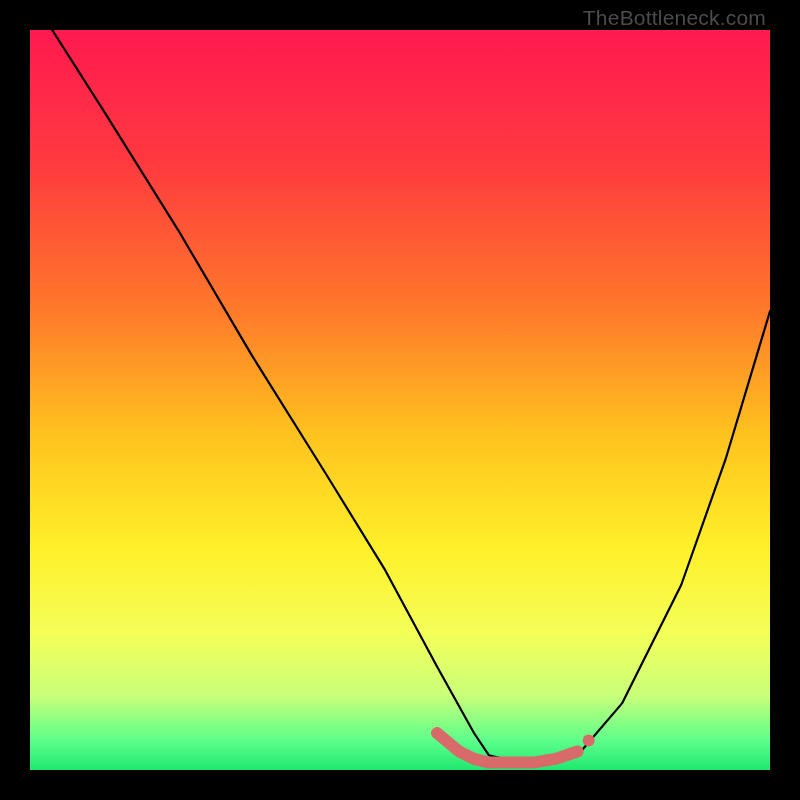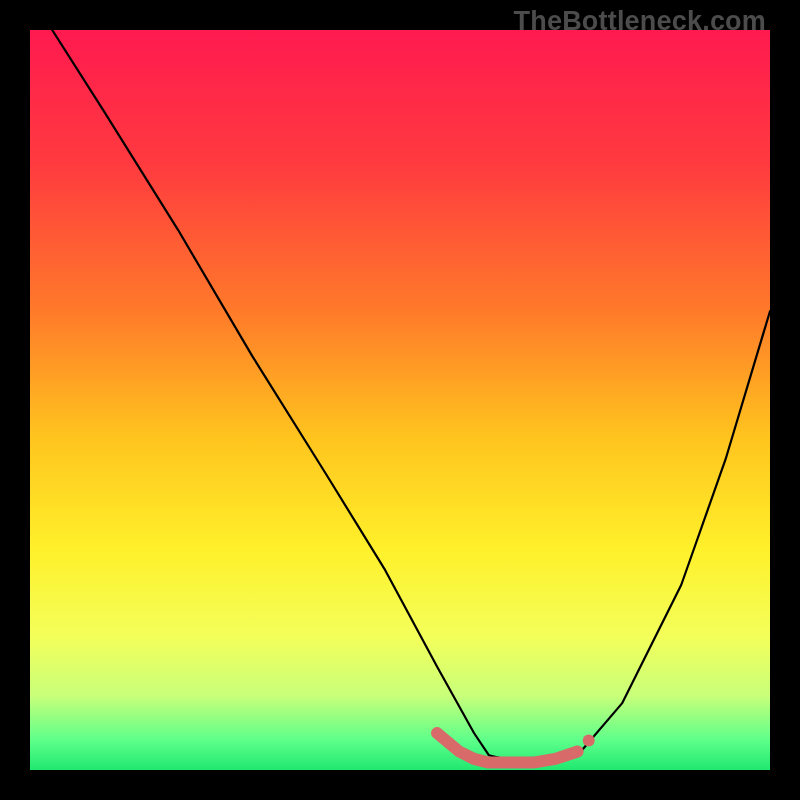--- a/index.html
+++ b/index.html
@@ -31,23 +31,23 @@
   }
   .curve-svg {
     position: absolute;
     inset: 0;
   }
   .watermark {
     position: absolute;
     top: 6px;
     right: 34px;
     color: #4c4c4c;
-    font-size: 27px;
+    font-size: 21px;
     letter-spacing: 0.2px;
-    font-weight: 700;
+    font-weight: 400;
   }
 </style>
 </head>
 <body>
 
 <div class="frame">
 
   <div class="watermark">TheBottleneck.com</div>
 
   <div class="plot-area">

